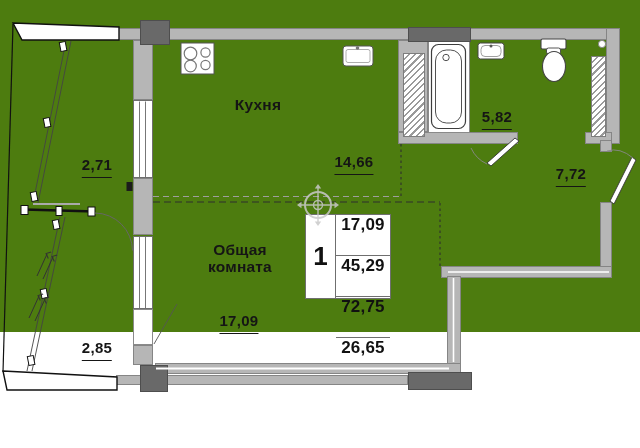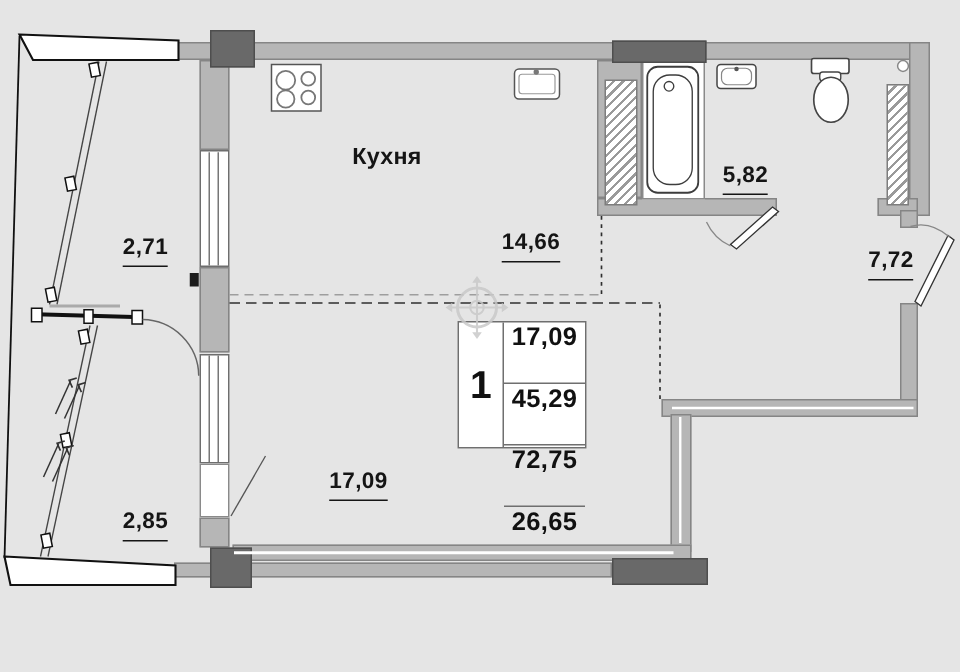--- a/index.html
+++ b/index.html
@@ -1,18 +1,18 @@
 <!DOCTYPE html>
 <html><head>
 <meta charset="utf-8">
 <style>
   html,body{margin:0;padding:0;background:#fff;}
   body{width:640px;height:448px;overflow:hidden;
        font-family:"Liberation Sans", sans-serif;}
-  .plan{position:relative;width:640px;height:448px;background:#e5e5e5;}
+  .plan{position:relative;width:640px;height:332px;background:#4d7c0f;}
 
   .wall{position:absolute;background:#b6b6b6;border:1px solid #858585;box-sizing:border-box;}
   .col{position:absolute;background:#696969;border:1px solid #4e4e4e;box-sizing:border-box;z-index:3;}
   .vent{position:absolute;background:repeating-linear-gradient(135deg,#fff,#fff 3px,#9a9a9a 3px,#9a9a9a 4.5px);
         border:1px solid #7d7d7d;box-sizing:border-box;z-index:2;}
   .winseg{position:absolute;background:#fff;border:1px solid #6e6e6e;box-sizing:border-box;}
   .niche{position:absolute;background:#fff;border:1px solid #8a8a8a;box-sizing:border-box;}
 
   svg.overlay{position:absolute;left:0;top:0;z-index:4;pointer-events:none;}
 
@@ -170,23 +170,24 @@
       <rect x="541" y="39" width="25" height="10" rx="1.5" fill="#fff" stroke="#444" stroke-width="1.1"></rect>
       <rect x="546.5" y="48" width="14" height="6" rx="2" fill="#fff" stroke="#444" stroke-width="0.9"></rect>
       <ellipse cx="554" cy="66.5" rx="11.5" ry="15" fill="#fff" stroke="#444" stroke-width="1.1"></ellipse>
     </g>
 
     <circle cx="602" cy="44" r="3.6" fill="#fff" stroke="#888" stroke-width="1"></circle>
   </svg>
 
   <div class="lbl name" style="left:258px;top:105px">Кухня</div>
   <div class="lbl num" style="left:354px;top:164px">14,66</div>
+  <div class="lbl name wrap" style="left:240px;top:258px">Общая комната</div>
   <div class="lbl num" style="left:239px;top:323px">17,09</div>
   <div class="lbl num" style="left:497px;top:119px">5,82</div>
-  <div class="lbl num" style="left:594px;top:176px">7,72</div>
+  <div class="lbl num" style="left:571px;top:176px">7,72</div>
   <div class="lbl num" style="left:97px;top:167px">2,71</div>
   <div class="lbl num" style="left:97px;top:350px">2,85</div>
 
   <div class="stamp">
     <div class="cellrooms">1</div>
     <div class="areas">
       <div class="arow">17,09</div>
       <div class="arow">45,29</div>
       <div class="arow">72,75</div>
       <div class="arow">26,65</div>

